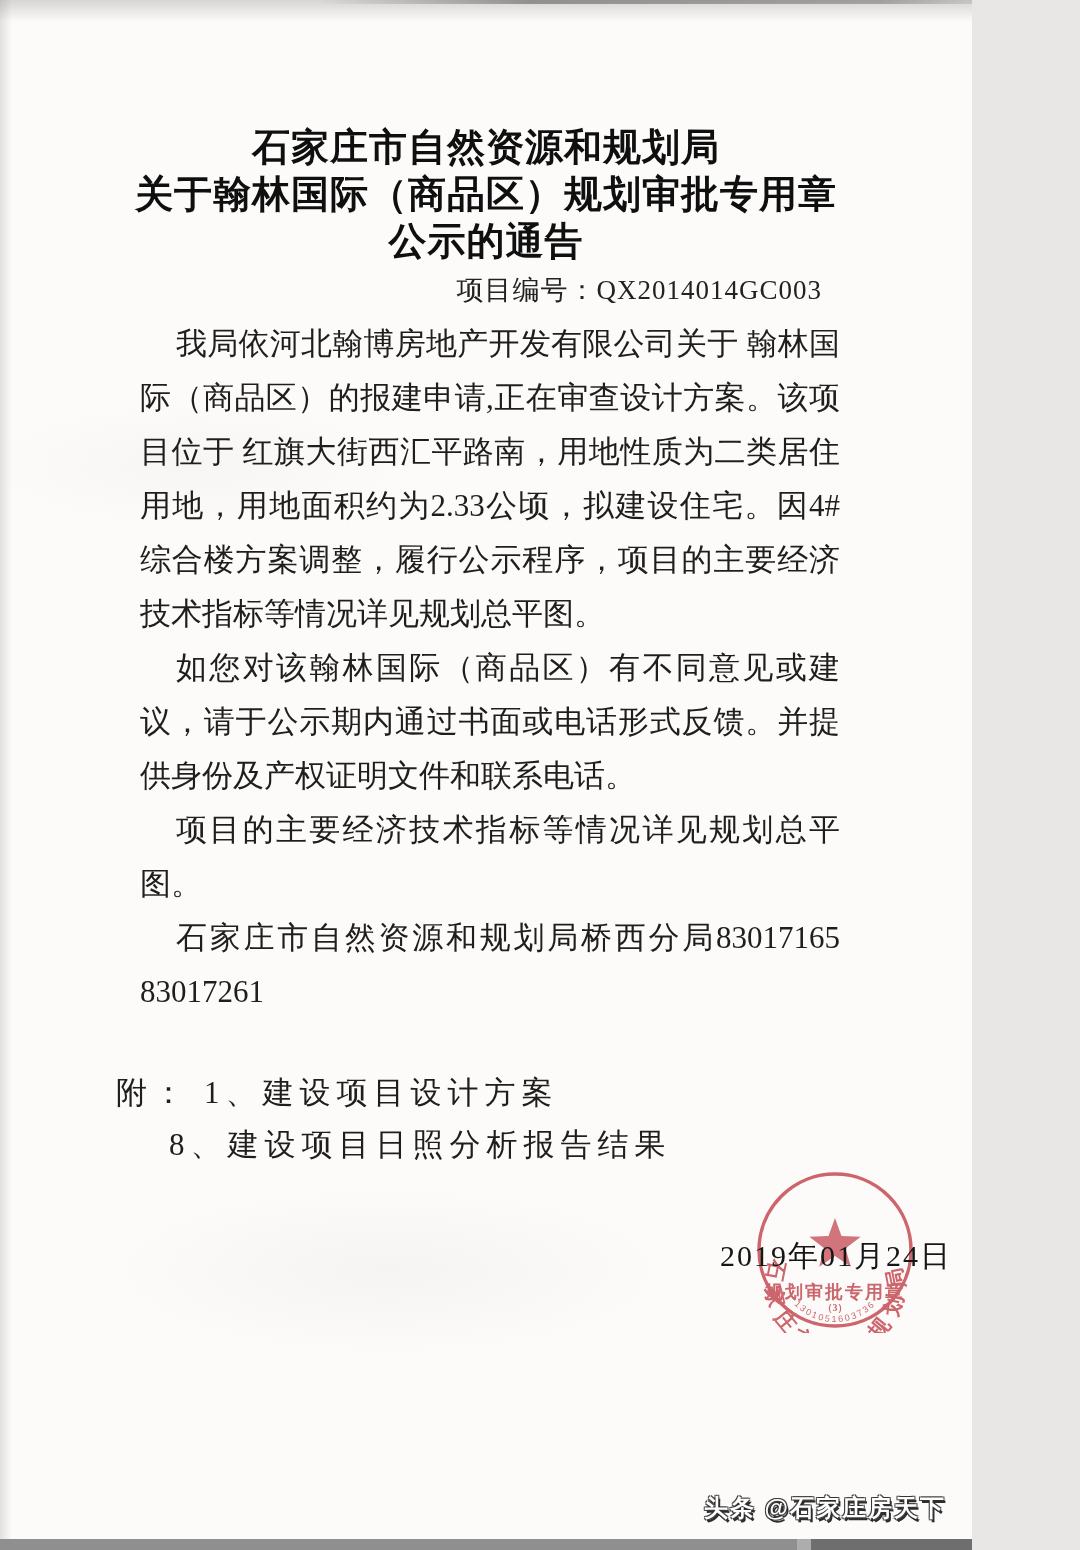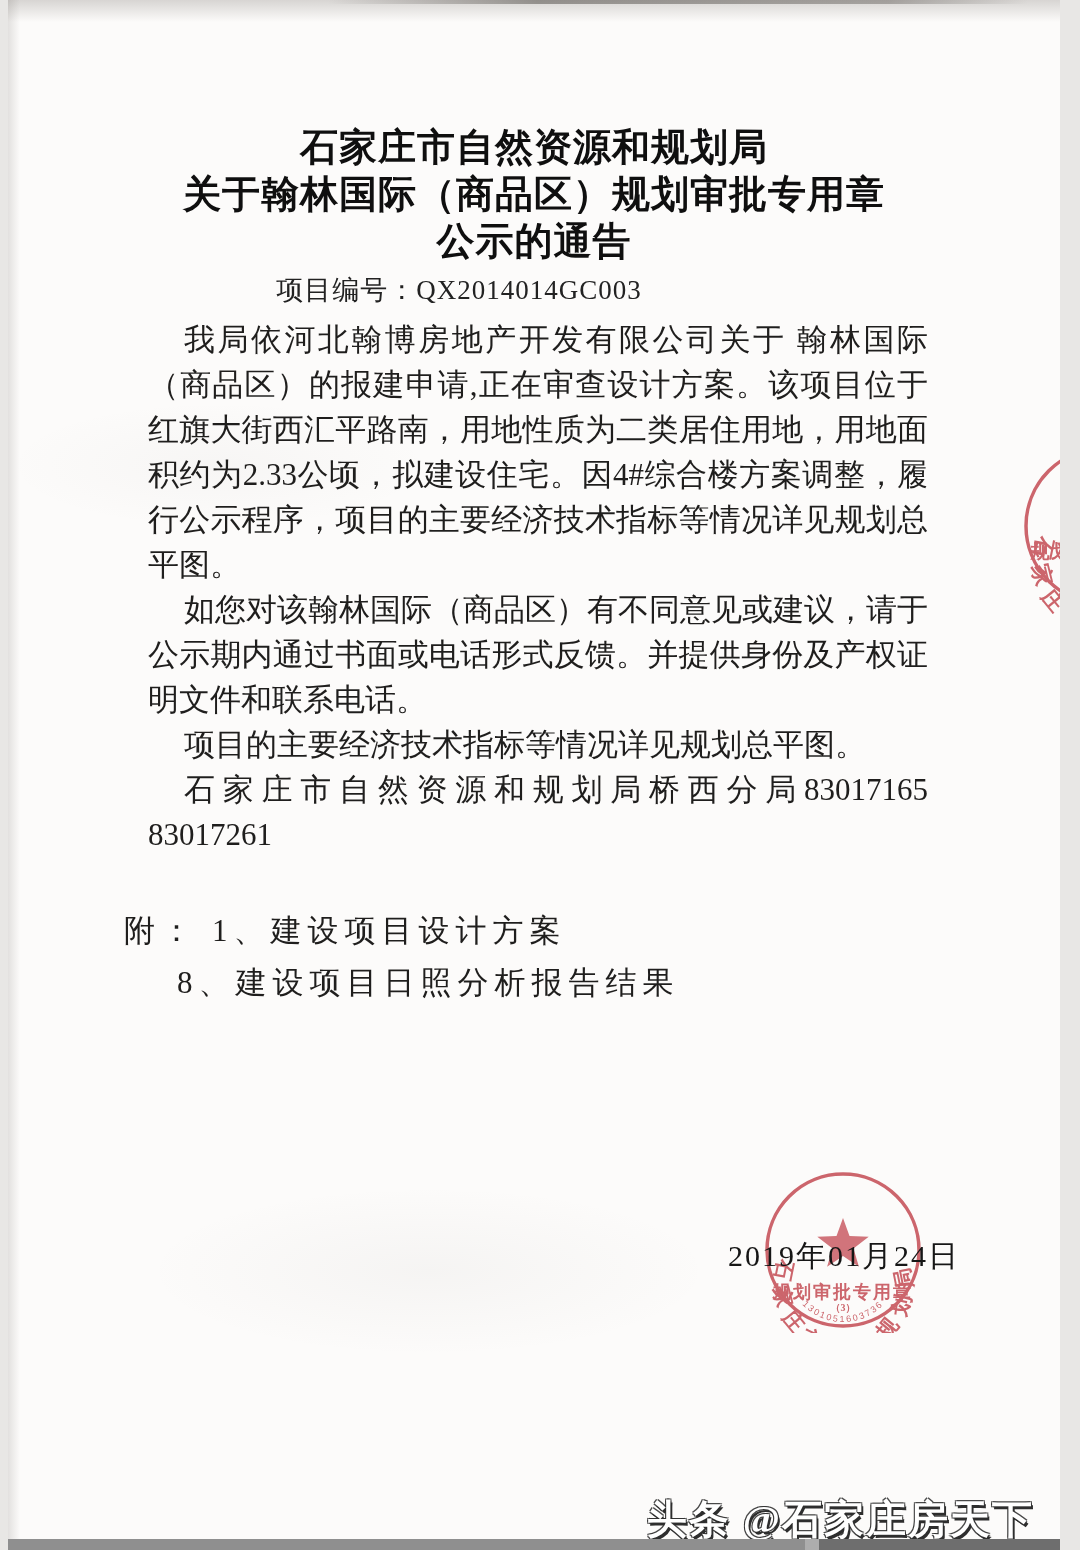--- a/index.html
+++ b/index.html
@@ -3,28 +3,27 @@
 <meta charset="utf-8">
 <style>
   html, body { margin: 0; padding: 0; }
   body {
     width: 1080px; height: 1550px;
     background: #e8e7e5;
     font-family: "Liberation Serif", "DejaVu Serif", serif;
   }
   .page {
     position: relative;
-    width: 1052px; height: 1550px;
+    width: 972px; height: 1550px;
     overflow: hidden;
     background: #fcfbfa;
     background-image:
       radial-gradient(ellipse 400px 120px at 40% 82%, rgba(120,115,110,0.05), rgba(0,0,0,0) 70%),
       radial-gradient(ellipse 300px 90px at 20% 30%, rgba(120,115,110,0.04), rgba(0,0,0,0) 70%);
     color: #1d1c1b;
-    margin-left: 8px;
   }
   .scan-top-edge {
     position: absolute; top: 0; left: 0; width: 100%; height: 26px;
     background: linear-gradient(180deg, rgba(120,114,108,0.28), rgba(120,114,108,0.0) 85%);
     pointer-events: none;
   }
   .scan-top-line {
     position: absolute; top: 0; left: 320px; width: 700px; height: 4px;
     background: linear-gradient(90deg, rgba(60,55,50,0) 0%, rgba(60,55,50,0.45) 30%, rgba(60,55,50,0.35) 80%, rgba(60,55,50,0) 100%);
   }
@@ -39,33 +38,33 @@
     text-align: center;
     font-family: "Liberation Sans", "DejaVu Sans", sans-serif;
     font-weight: 700;
     font-size: 38px; line-height: 47px;
     color: #0f0f0f;
     letter-spacing: 1px;
   }
   .project-no {
     margin-top: 8px;
     padding-right: 150px;
-    text-align: center;
+    text-align: right;
     font-size: 27px; line-height: 34px;
     color: #222;
     letter-spacing: 1px;
   }
   .doc-body {
     margin-top: 10px;
     padding: 0 132px 0 140px;
   }
   .doc-body p.para {
     margin: 0;
     font-size: 31px;
-    line-height: 45px;
+    line-height: 54px;
     text-align: justify;
     text-indent: 36px;
     color: #1f1e1d;
   }
   .doc-body p.para span.underline {
     text-decoration: underline;
     text-decoration-thickness: 2px;
     text-underline-offset: 7px;
   }
   .attachments {
@@ -96,23 +95,23 @@
     mix-blend-mode: multiply;
     z-index: 2;
   }
   .stamp svg { display: block; }
   .stamp-bottom { top: 1168px; left: 753px; }
   .stamp-edge   { top: 438px;  left: 1008px; }
 
   .watermark {
     position: absolute;
     top: 1492px; right: 26px;
-    font-family: Liberation Serif, serif;
+    font-family: Liberation Sans, sans-serif;
     font-weight: 700;
-    font-size: 40px;
+    font-size: 24px;
     letter-spacing: 2px;
     color: #ffffff;
     text-shadow:
       2px 3px 0 #2e2e2e,
       -1px -1px 0 rgba(46,46,46,0.85),
       1px -1px 0 rgba(46,46,46,0.85),
       -1px 1px 0 rgba(46,46,46,0.85),
       1px 1px 0 rgba(46,46,46,0.85);
     z-index: 4;
   }

